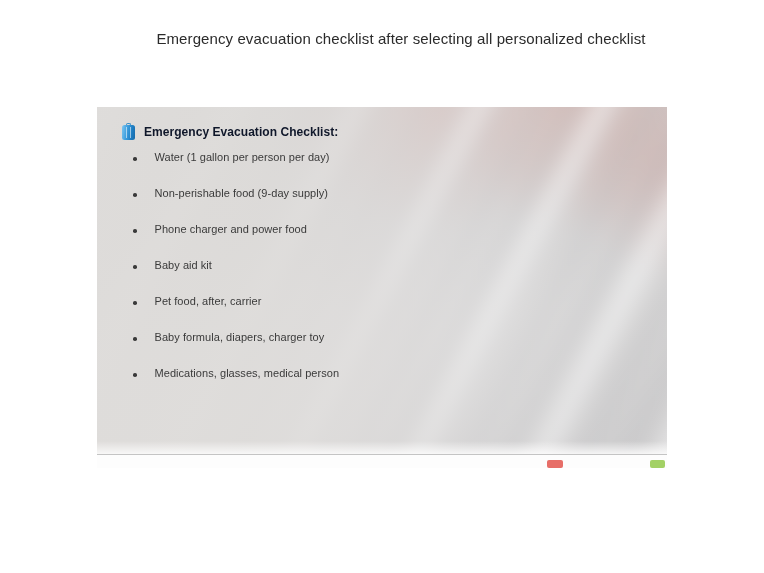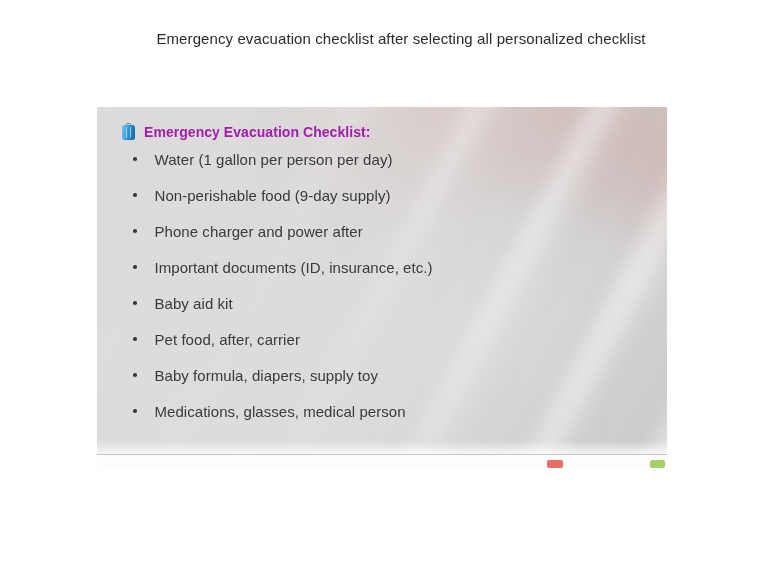--- a/index.html
+++ b/index.html
@@ -91,23 +91,23 @@
     inset: 0;
     padding: 16px 22px 0 22px;
     box-sizing: border-box;
   }
 
   #checklist-heading {
     display: flex;
     align-items: center;
     gap: 9px;
     margin: 0 0 11px 3px;
-    font-size: 14px;
+    font-size: 12px;
     font-weight: bold;
-    color: #a21caf;
+    color: #0f172a;
     letter-spacing: 0.05px;
   }
   #checklist-heading .heading-text { white-space: nowrap; }
 
   .suitcase-icon {
     width: 13px;
     height: 17px;
     position: relative;
     flex: 0 0 auto;
   }
@@ -141,21 +141,21 @@
 
   #checklist-items {
     list-style: none;
     margin: 0;
     padding: 0;
   }
   .checklist-item {
     display: flex;
     align-items: flex-start;
     height: 36px;
-    font-size: 15px;
+    font-size: 11px;
     color: #3a3a3a;
     letter-spacing: 0.05px;
   }
   .checklist-item .bullet {
     flex: 0 0 auto;
     width: 3.5px;
     height: 3.5px;
     border-radius: 50%;
     background: #3a3a3a;
     margin: 6px 18px 0 14px;
@@ -224,37 +224,33 @@
       <li class="checklist-item">
         <span class="bullet"></span>
         <span class="item-text">Water (1 gallon per person per day)</span>
       </li>
       <li class="checklist-item">
         <span class="bullet"></span>
         <span class="item-text">Non-perishable food (9-day supply)</span>
       </li>
       <li class="checklist-item">
         <span class="bullet"></span>
-        <span class="item-text">Phone charger and power after</span>
-      </li>
-      <li class="checklist-item">
-        <span class="bullet"></span>
-        <span class="item-text">Important documents (ID, insurance, etc.)</span>
+        <span class="item-text">Phone charger and power food</span>
       </li>
       <li class="checklist-item">
         <span class="bullet"></span>
         <span class="item-text">Baby aid kit</span>
       </li>
       <li class="checklist-item">
         <span class="bullet"></span>
         <span class="item-text">Pet food, after, carrier</span>
       </li>
       <li class="checklist-item">
         <span class="bullet"></span>
-        <span class="item-text">Baby formula, diapers, supply toy</span>
+        <span class="item-text">Baby formula, diapers, charger toy</span>
       </li>
       <li class="checklist-item">
         <span class="bullet"></span>
         <span class="item-text">Medications, glasses, medical person</span>
       </li>
     </ul>
 
   </div>
 
   <div class="card-bottom-sheen"></div>

